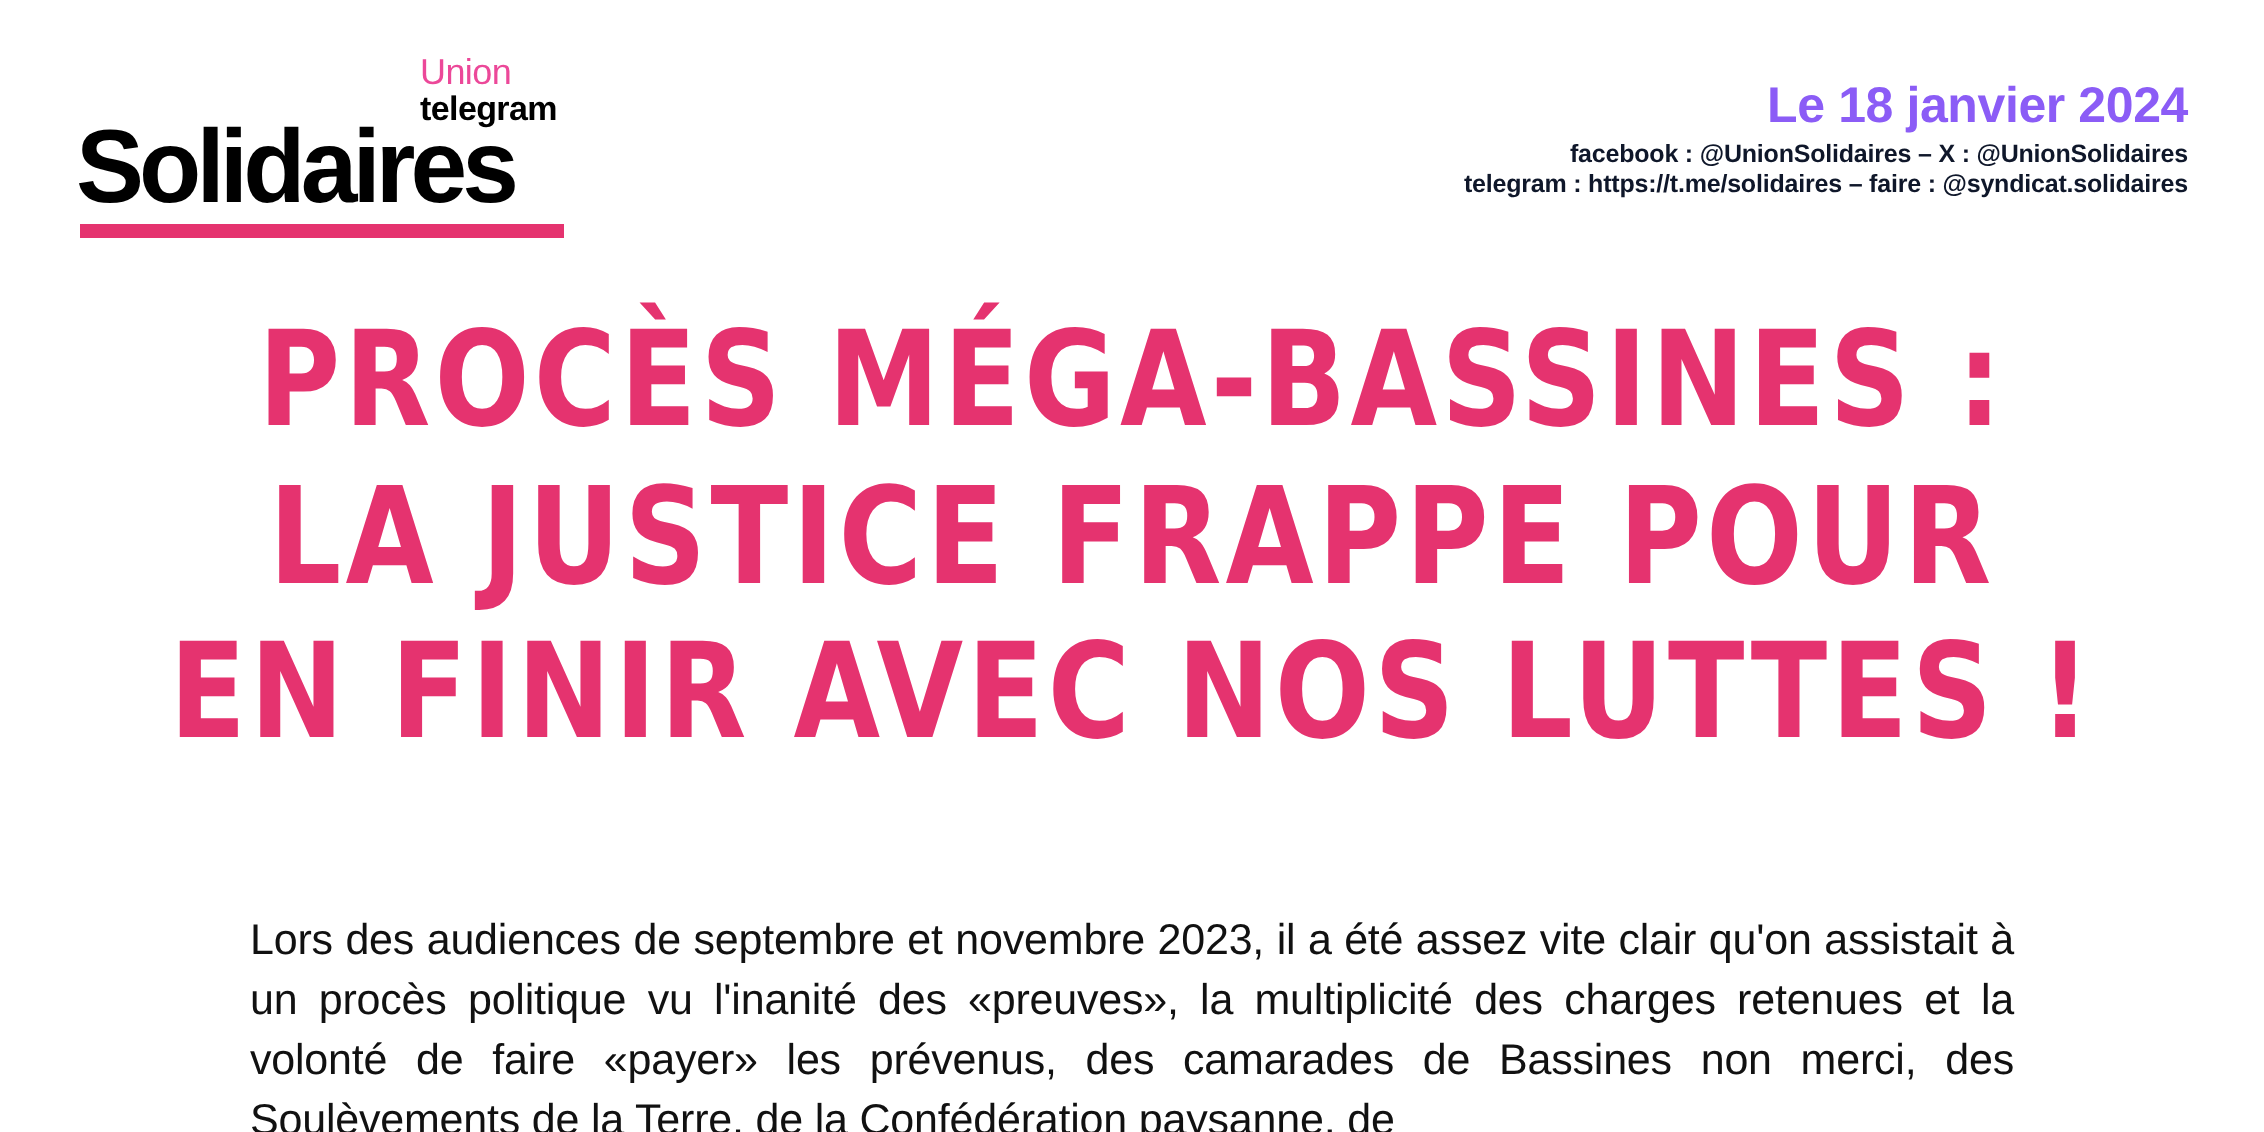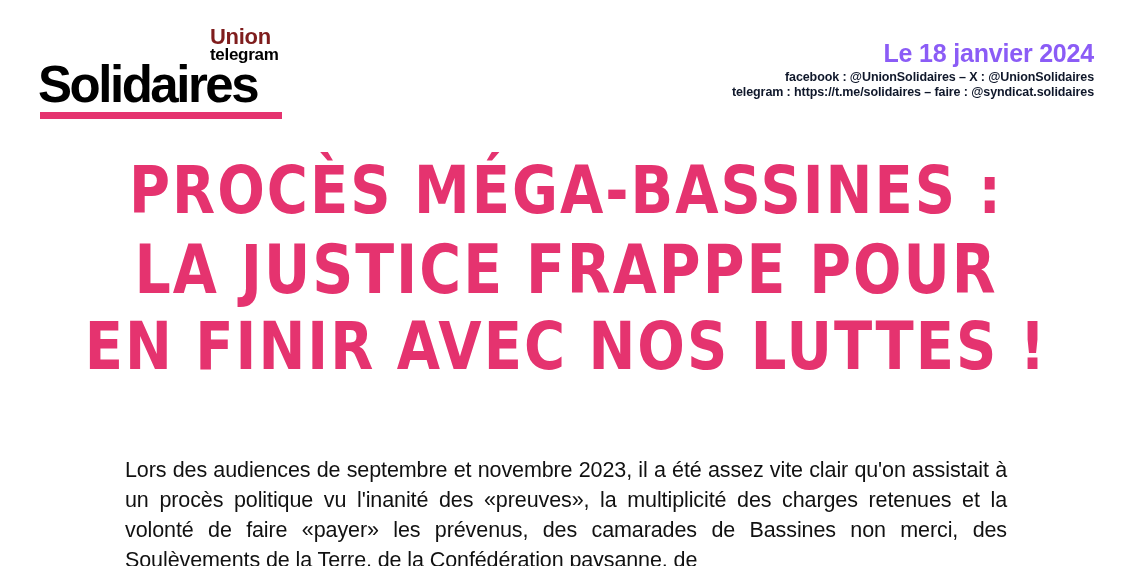--- a/index.html
+++ b/index.html
@@ -32,24 +32,24 @@
   .logo-block {
     position: absolute;
     left: 38px;
     top: 28px;
     width: 300px;
   }
   .logo-union {
     position: absolute;
     left: 172px;
     top: 0px;
-    font-weight: bold;
-    font-size: 22px;
+    font-weight: normal;
+    font-size: 18px;
     line-height: 17px;
-    color: #7f1d1d;
+    color: #ec4899;
     letter-spacing: -0.3px;
   }
   .logo-syndicale {
     position: absolute;
     left: 172px;
     top: 18px;
     font-weight: bold;
     font-size: 17px;
     line-height: 17px;
     color: #000000;

